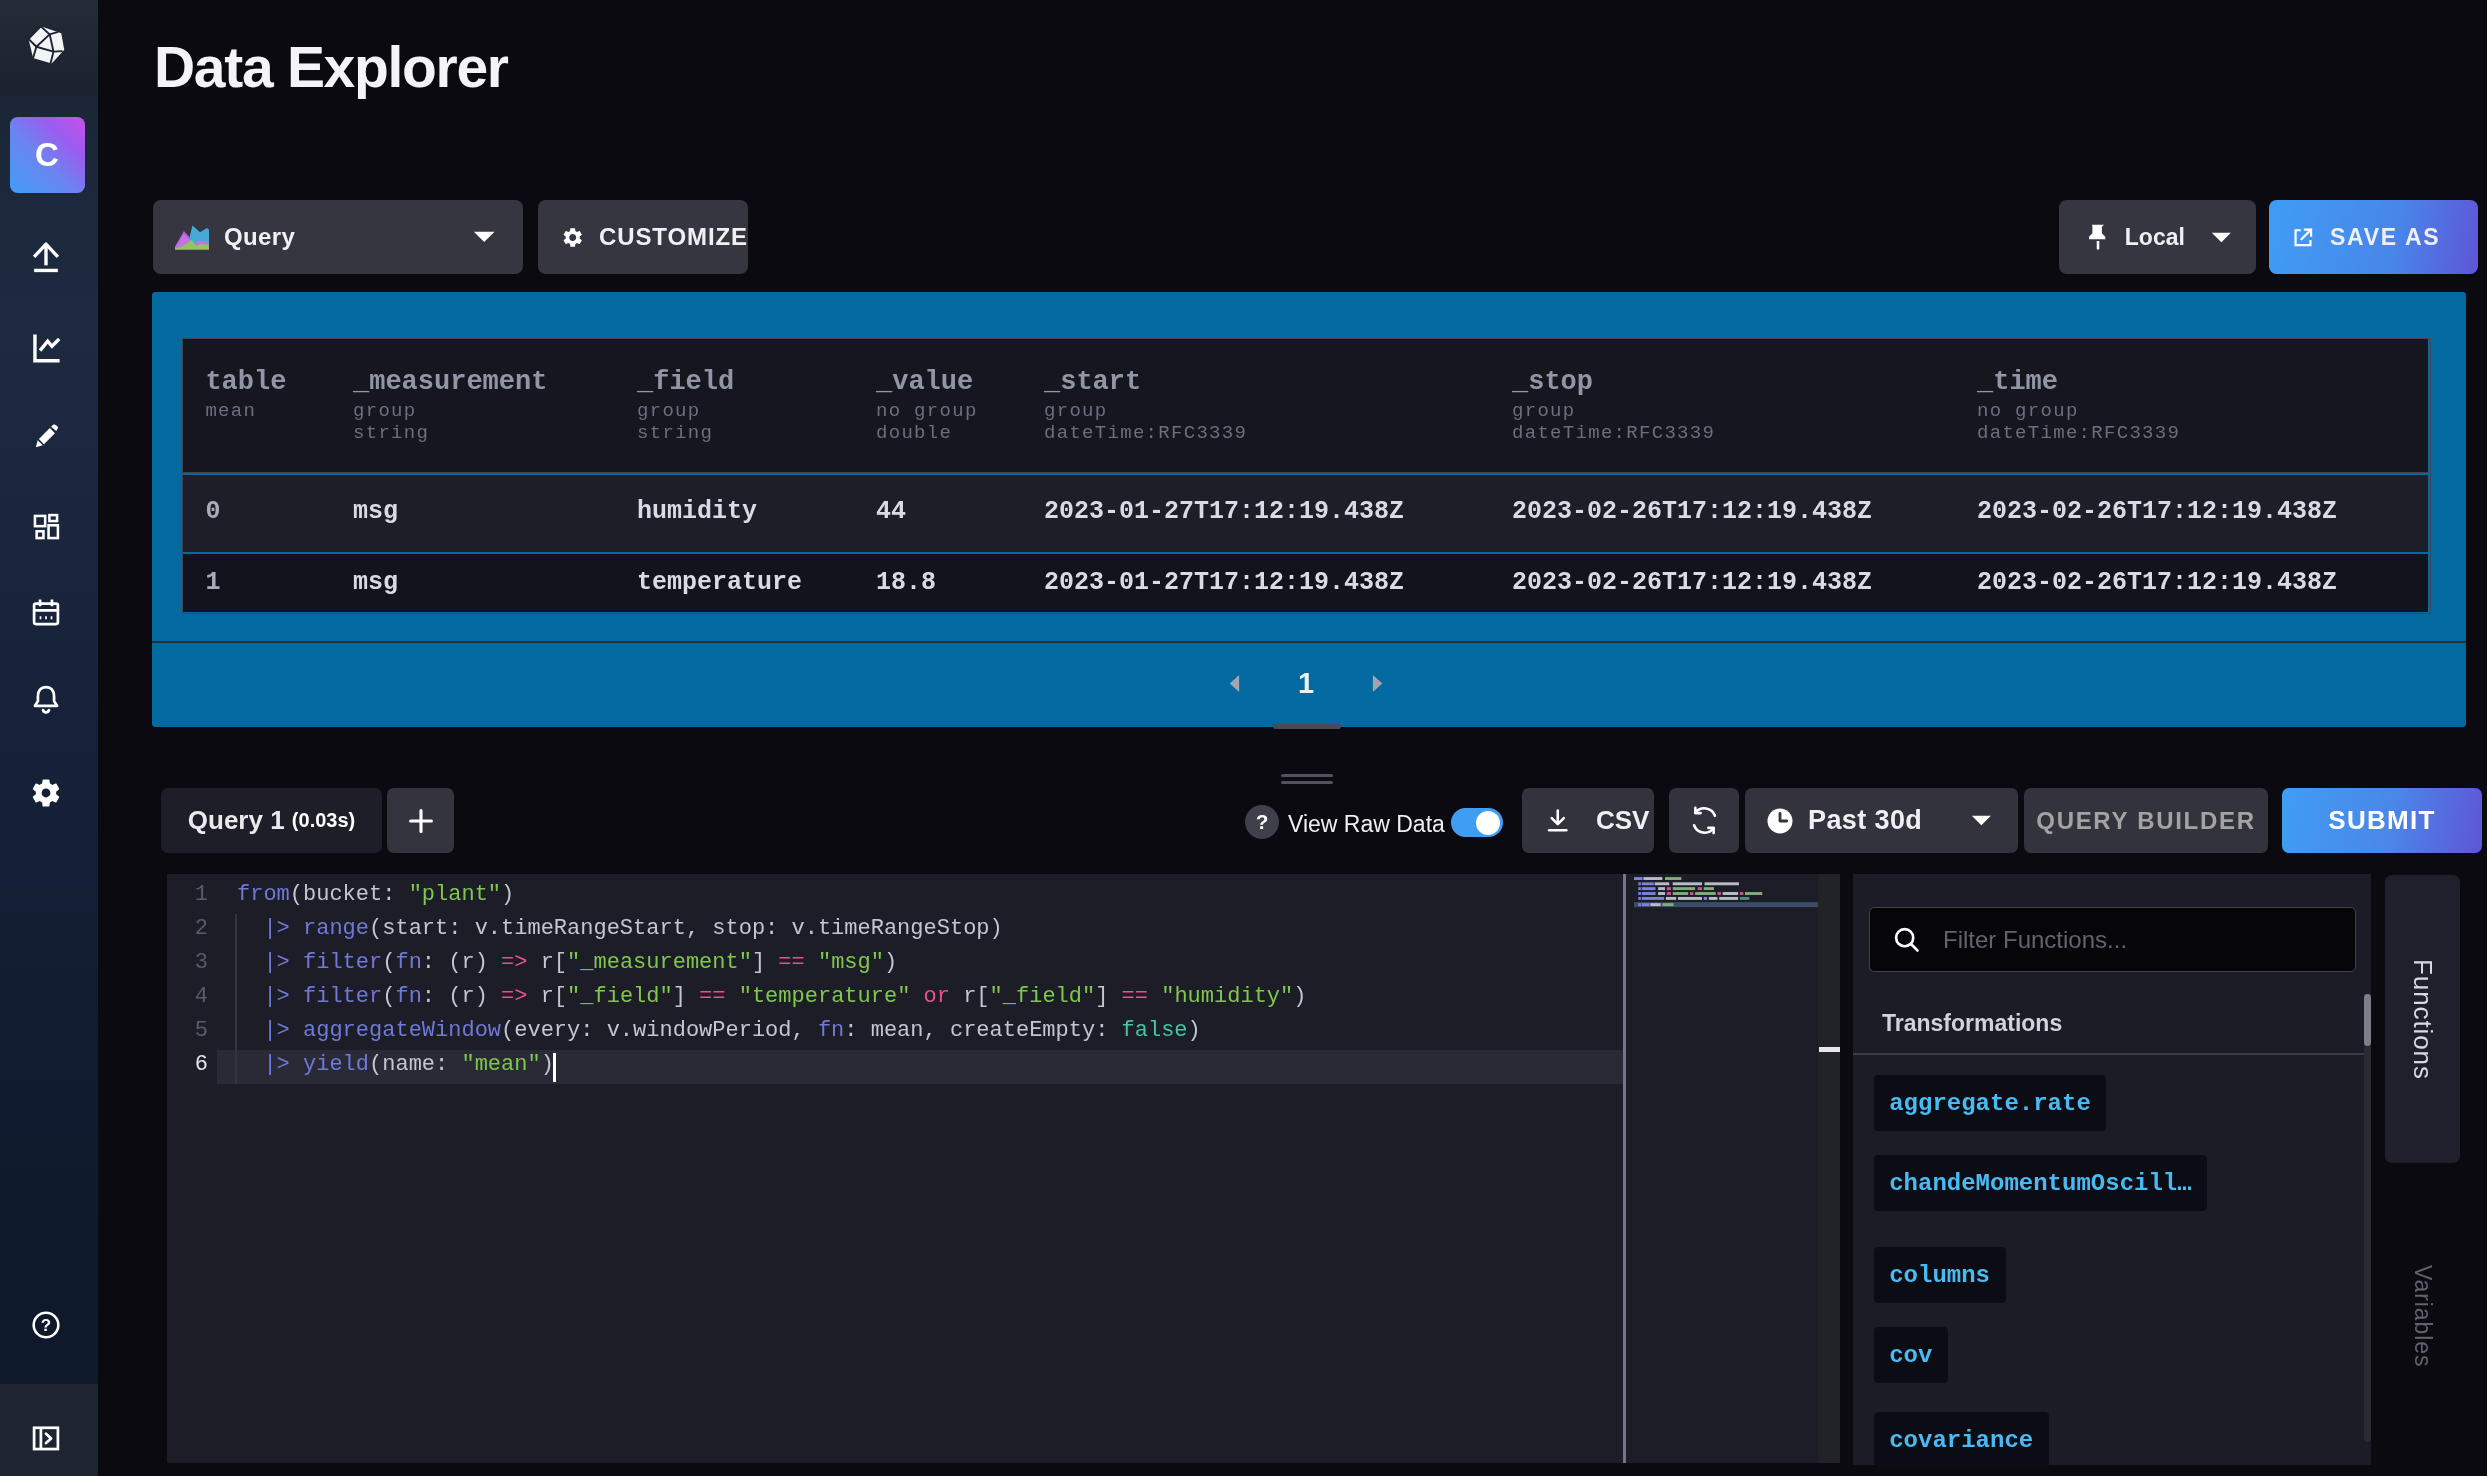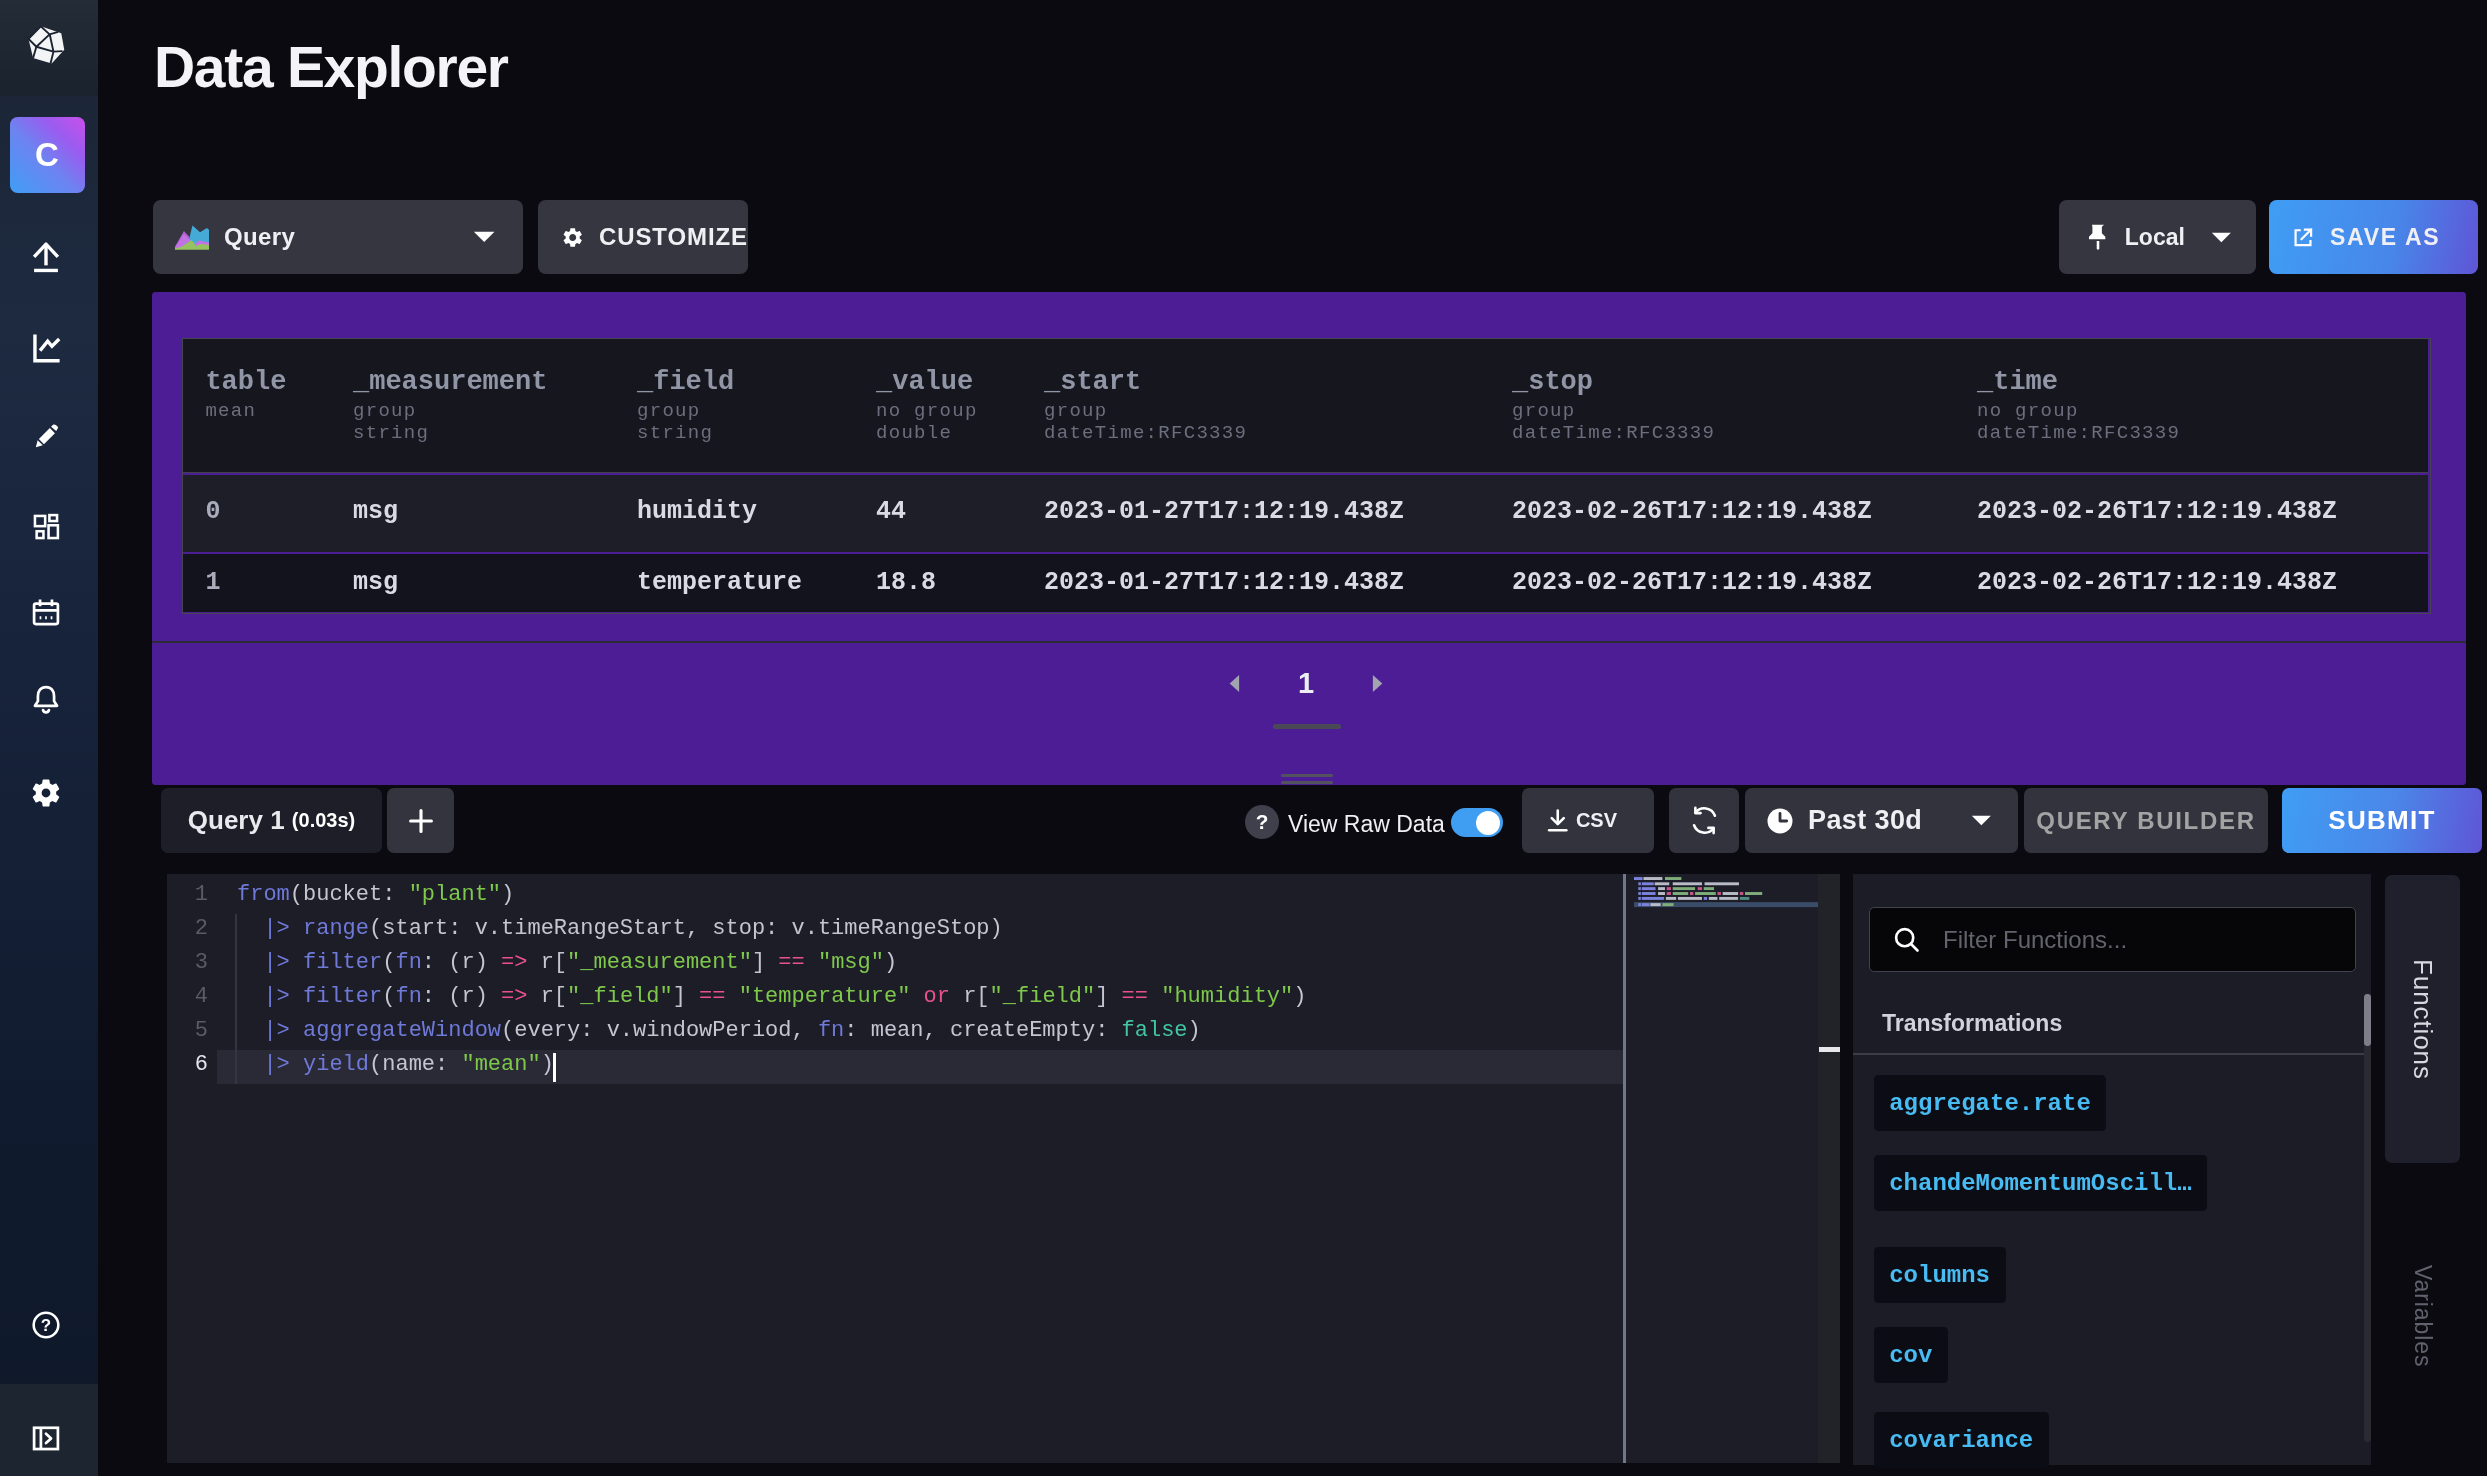--- a/index.html
+++ b/index.html
@@ -11,21 +11,21 @@
 #sidebar{position:absolute;left:0;top:0;width:98px;height:1477px;background:linear-gradient(180deg,#1b2433 0%,#1d2a40 22%,#17233a 45%,#101b2f 75%,#0e1828 100%)}
 #logocell{position:absolute;left:0;top:0;width:98px;height:96px;background:linear-gradient(180deg,#242c38,#1a222e)}
 #botcell{position:absolute;left:0;top:1384px;width:98px;height:93px;background:#1d2530}
 #avatar{position:absolute;left:9.5px;top:117px;width:75px;height:76px;border-radius:7.7px;background:linear-gradient(45deg,#3f9ef5 0%,#6d83f0 45%,#9a5cf0 72%,#c94fe9 100%);color:#fff;font-weight:bold;font-size:33px;display:flex;align-items:center;justify-content:center}
 .navicon{position:absolute;left:29px;width:34px;height:34px}
 
 #title{position:absolute;left:154px;top:34px;font-size:57px;font-weight:bold;color:#f4f4f8;letter-spacing:-1.3px}
 
 .btn{position:absolute;top:200px;height:74px;background:#363641;border-radius:7.7px;display:flex;align-items:center;color:#f0f0f4}
 
-#panel{position:absolute;left:152px;top:292px;width:2314px;height:493px;background:#4c1d95;border-radius:3.4px}
+#panel{position:absolute;left:152px;top:292px;width:2314px;height:435px;background:#0369a1;border-radius:3.4px}
 #tbl{position:absolute;left:30px;top:46px;width:2249px;height:276px;border:1.7px solid #45454f}
 .hlabel{position:absolute;top:28px;font-size:27px;color:#9096a6;font-weight:bold;font-family:"Liberation Mono",monospace}
 .hsub{position:absolute;font-size:19px;color:#6b6f7d;font-family:"Liberation Mono",monospace;letter-spacing:1.3px}
 .cell{position:absolute;font-size:25px;font-weight:bold;color:#d9dbe4;font-family:"Liberation Mono",monospace}
 
 
 #editor{position:absolute;left:167px;top:874px;width:1673px;height:589px;background:#1d1d28}
 #fnpanel{position:absolute;left:1853px;top:874px;width:518px;height:591px;background:#1c1c27}
 .fnbtn{position:absolute;left:20.7px;background:#0c0c14;border-radius:4.3px;color:#47bbf2;font-family:"Liberation Mono",monospace;font-weight:bold;font-size:24px;display:flex;align-items:center;padding:0 15.5px;height:56px}
 </style>
@@ -212,21 +212,21 @@
 <div class="abs" style="left:1288px;top:811px;font-size:23px;color:#f0f0f4">View Raw Data</div>
 <div class="abs" style="left:1451px;top:808px;width:52px;height:29px;border-radius:14.6px;background:#3f9ef2">
  <div class="abs" style="right:2.6px;top:2.6px;width:24px;height:24px;border-radius:50%;background:#fff"></div>
 </div>
 <div class="abs" style="left:1522px;top:788px;width:132px;height:65px;background:#33333e;border-radius:6.9px;display:flex;align-items:center">
  <svg style="margin-left:22.4px" width="27.5" height="27.5" viewBox="0 0 32 32" fill="none" stroke="#fff" stroke-width="3" stroke-linecap="round">
   <path d="M16 4v15"></path>
       <path d="M9 13l7 7 7-7" stroke-linejoin="round"></path>
       <path d="M6 27h20"></path>
  </svg>
- <span style="margin-left:4px;font-size:20px;font-weight:bold;color:#f0f0f4">CSV</span>
+ <span style="margin-left:24px;font-size:26px;font-weight:bold;color:#f0f0f4">CSV</span>
 </div>
 <div class="abs" style="left:1669px;top:788px;width:70px;height:65px;background:#33333e;border-radius:6.9px;display:flex;align-items:center;justify-content:center">
  <svg width="33" height="33" viewBox="0 0 38 38" fill="none" stroke="#fff" stroke-width="3" stroke-linecap="round" stroke-linejoin="round">
   <path d="M31 13.5A13 13 0 0 0 8.5 10"></path>
       <path d="M8.5 4.5v6h6"></path>
   <path d="M7 24.5A13 13 0 0 0 29.5 28"></path>
       <path d="M29.5 33.5v-6h-6"></path>
  </svg>
 </div>
 <div class="abs" style="left:1745px;top:788px;width:273px;height:65px;background:#33333e;border-radius:6.9px;display:flex;align-items:center">

